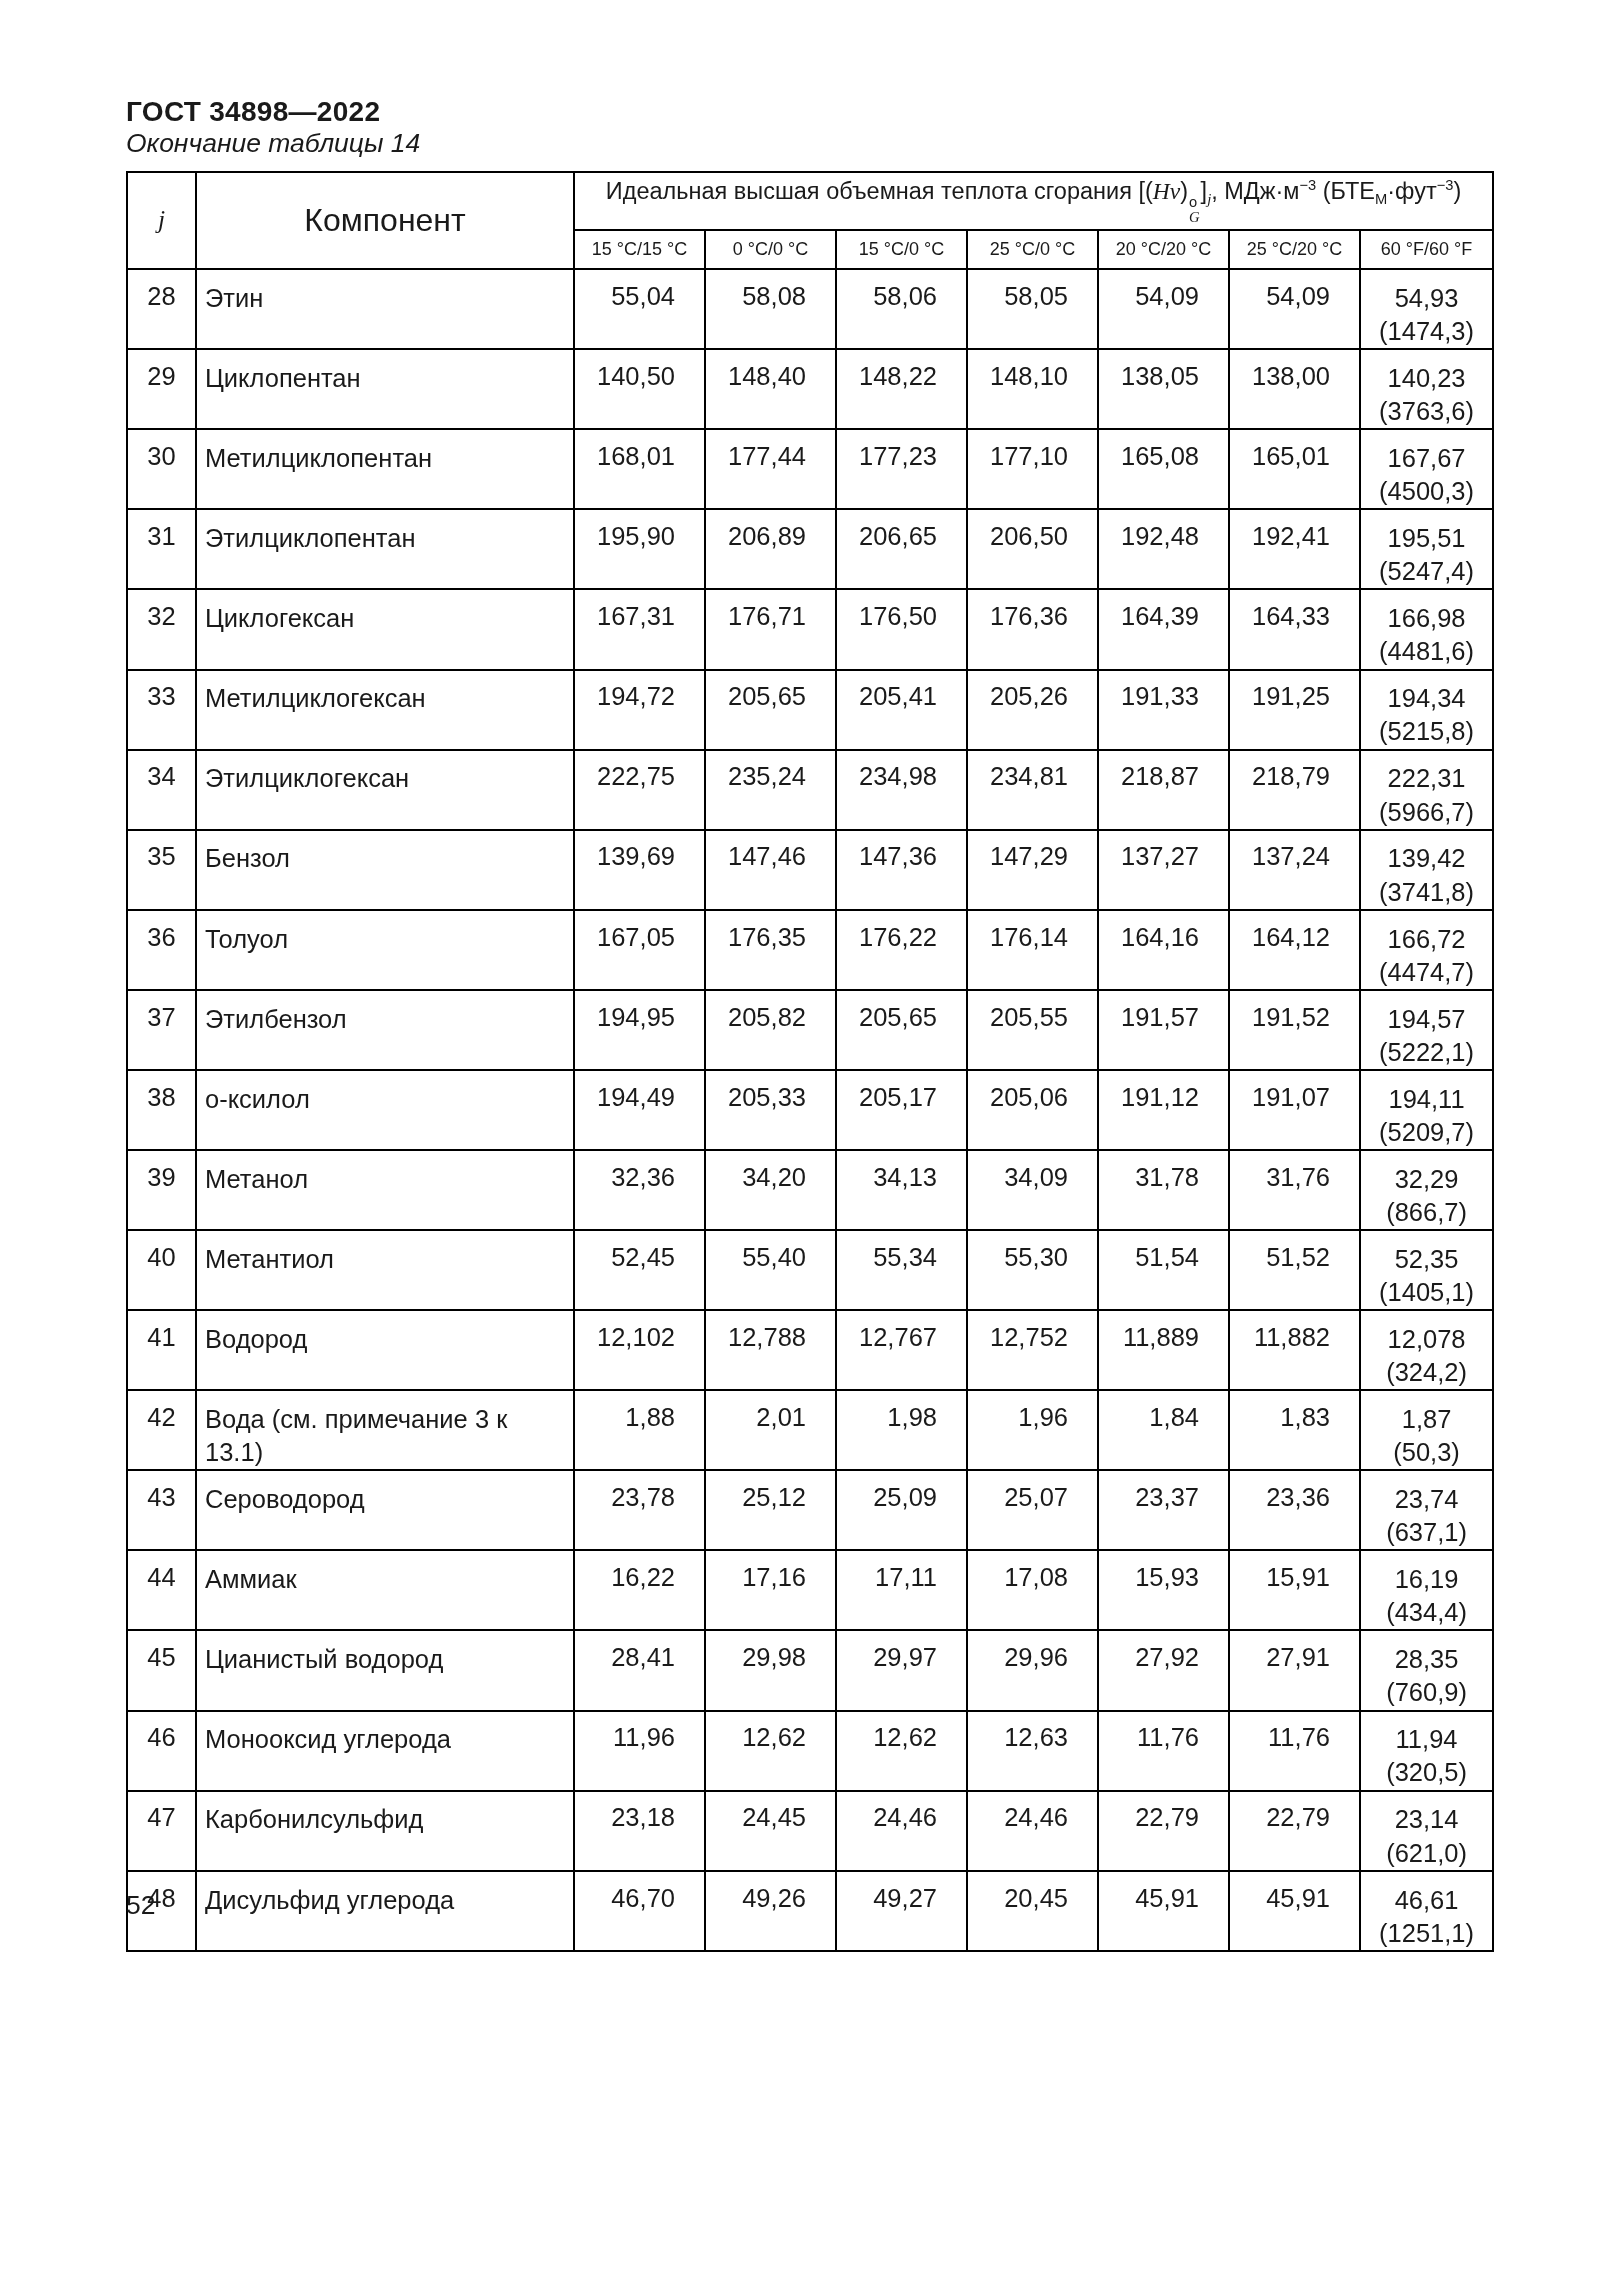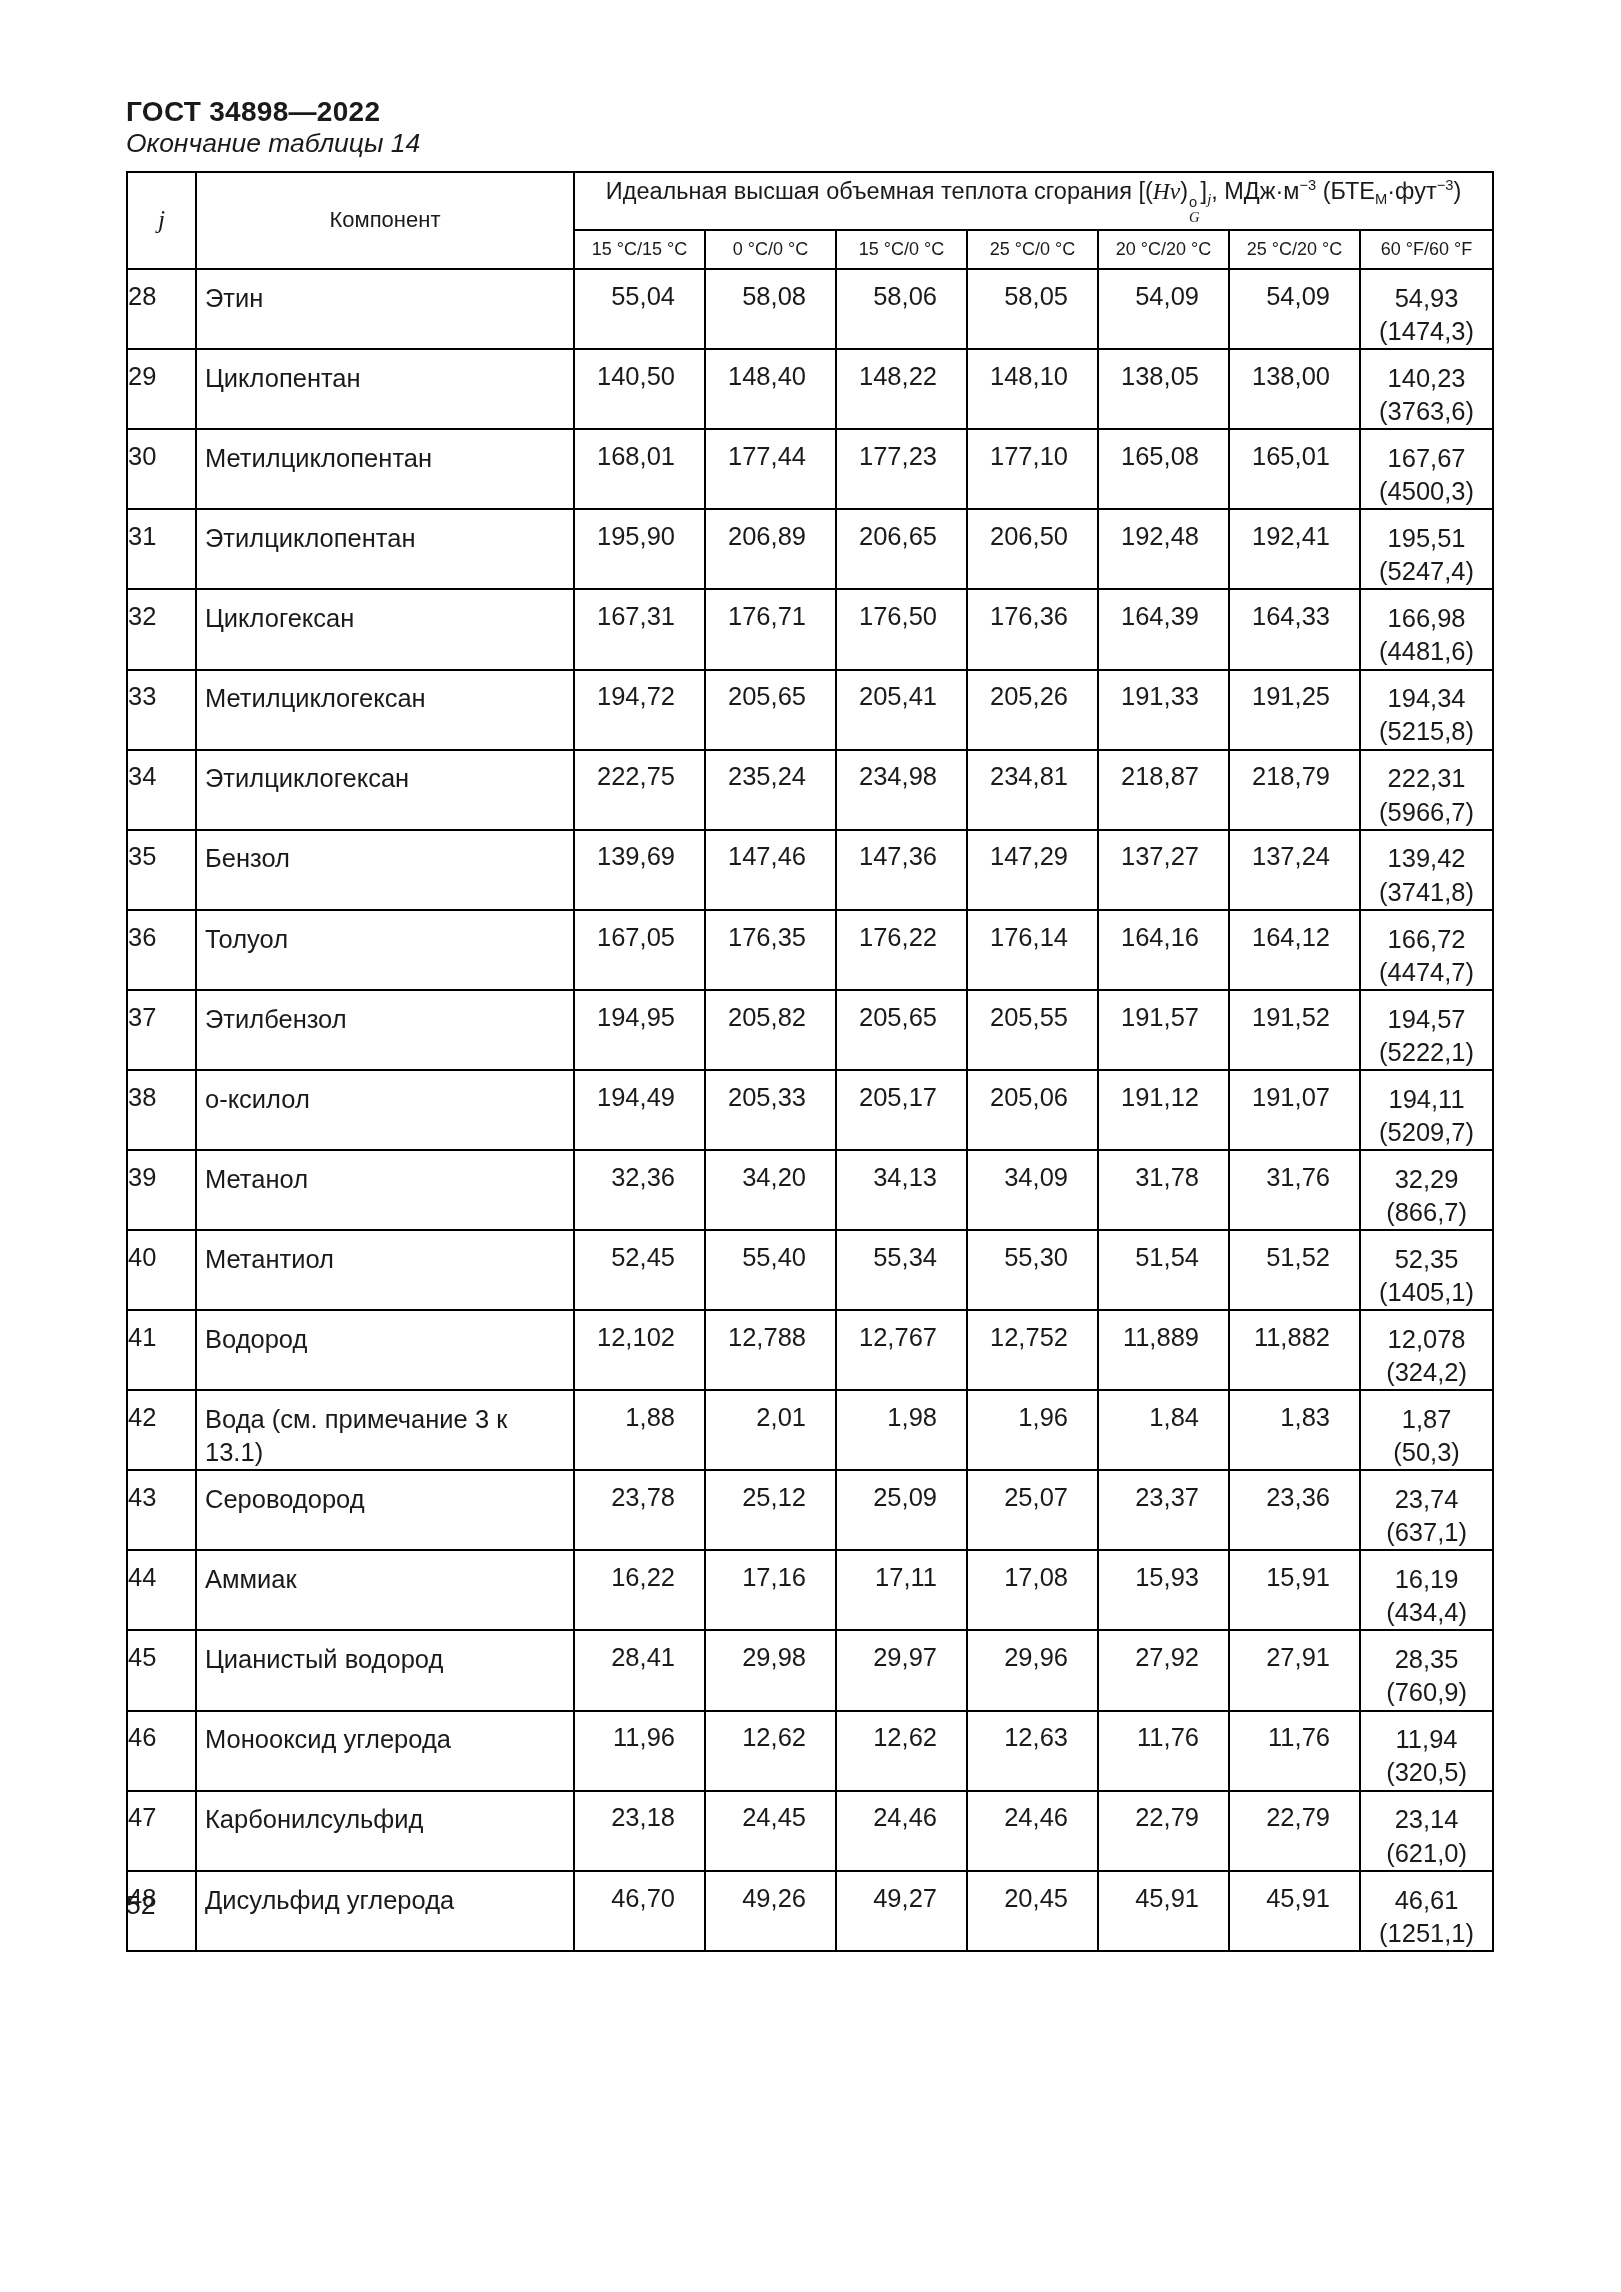--- a/index.html
+++ b/index.html
@@ -28,23 +28,23 @@
   .main thead th {
     font-weight: 400;
     text-align: center;
     vertical-align: middle;
     border-radius: 11px;
   }
   th.group { font-size: 23.5px; height: 43px; padding: 3.9px 7.8px; }
   th.sub   { font-size: 18px; height: 39px; white-space: nowrap; }
   th.hj    { font-size: 25.5px; }
   th.hj i  { font-style: italic; font-family: "Liberation Serif", serif; }
-  th.hc    { font-size: 22px; }
+  th.hc    { font-size: 32px; }
   .main td { vertical-align: top; font-size: 25.5px; height: 76px; padding-top: 11.8px; }
-  td.cj { text-align: left; }
+  td.cj { text-align: center; }
   td.cc { text-align: left; padding-left: 8px; padding-right: 11.8px; line-height: 1.3; }
   td.cn { text-align: right; padding-right: 29px; }
   td.cl { text-align: center; line-height: 1.3; }
   .group sup { font-size: 14.7px; vertical-align: 8.8px; }
   .group sub { font-size: 14.7px; vertical-align: -4.9px; }
   .group i   { font-style: italic; font-family: "Liberation Serif", serif; }
   .stack {
     display: inline-flex;
     flex-direction: column;
     line-height: 1.02;

